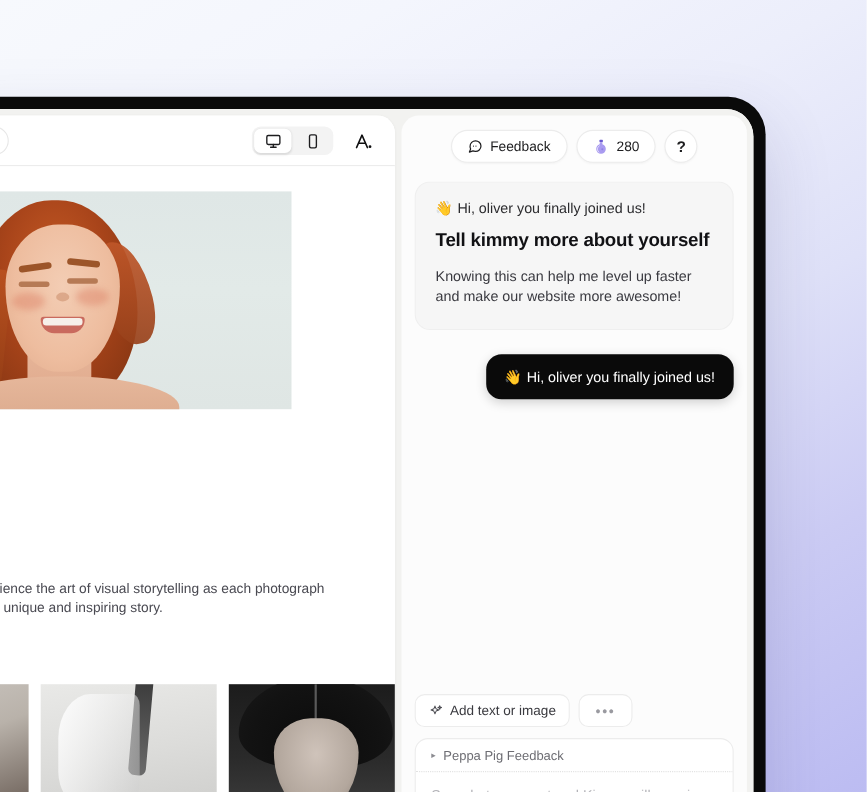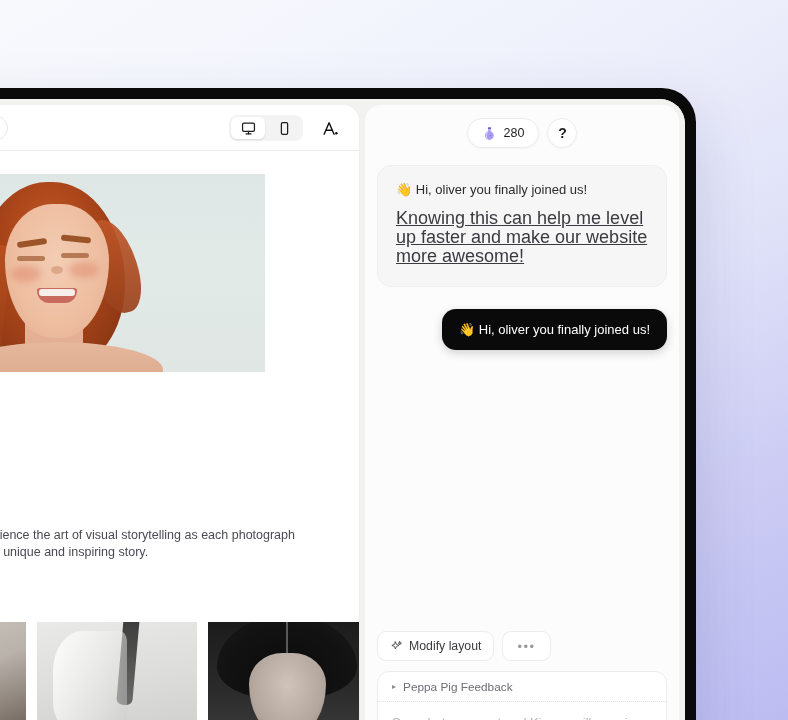--- a/index.html
+++ b/index.html
@@ -301,25 +301,24 @@
     margin-bottom: 12px;
   }
   .bot-title {
     font-size: 17px;
     font-weight: 700;
     color: #111114;
     letter-spacing: -.2px;
     margin-bottom: 12px;
   }
   .bot-body {
-    font-size: 18px;
+    font-size: 13px;
     line-height: 19px;
     color: #3a3a40;
     max-width: 262px;
-    text-decoration: underline;
   }
 
   .user-row { display: flex; justify-content: flex-end; margin-top: 22px; }
   .user-bubble {
     background: #0a0a0a;
     color: #ffffff;
     font-size: 13px;
     border-radius: 14px;
     padding: 13px 17px;
     box-shadow: 0 3px 10px rgba(0,0,0,.18);
@@ -442,20 +441,30 @@
               </div>
             </div>
 
           </div>
         </div>
 
         <div id="chat-panel">
 
           <div id="chat-header">
 
+            <div class="hdr-pill">
+              <span>
+                <svg width="14" height="14" viewBox="0 0 24 24" fill="none" stroke="#1d1d1f" stroke-width="1.9" stroke-linecap="round" stroke-linejoin="round">
+                  <path d="M21 11.5a8.4 8.4 0 0 1-9 8.4 9.6 9.6 0 0 1-3.6-.7L3 21l1.9-4.9A8.3 8.3 0 0 1 4 11.9 8.4 8.4 0 0 1 12.5 3.5 8.4 8.4 0 0 1 21 11.5z"></path>
+                  <circle cx="9.3" cy="11.6" r=".95" fill="#1d1d1f" stroke="none"></circle>
+                  <circle cx="13.2" cy="11.6" r=".95" fill="#1d1d1f" stroke="none"></circle>
+                </svg>
+              </span>
+              <span>Feedback</span>
+            </div>
 
             <div class="hdr-pill">
               <span>
                 <svg width="15" height="15" viewBox="0 0 24 24">
                   <rect x="9.5" y="1.8" width="5" height="3.4" rx="1" fill="#6b5bd0"></rect>
                   <path d="M10.2 5.2h3.6v3.1c3 1 5 3.7 5 6.9a7 7 0 0 1-14 0c0-3.2 2-5.9 5-6.9z" fill="#a99bf0"></path>
                   <path d="M9.2 10.6c-1.6 1.1-2.6 2.9-2.6 4.9a5.4 5.4 0 0 0 2 4.2" fill="none" stroke="#ffffff" stroke-width="1.3" stroke-linecap="round" opacity=".75"></path>
                   <circle cx="13.7" cy="15.6" r="1.5" fill="#7e6cdb" opacity=".55"></circle>
                 </svg>
               </span>
@@ -467,45 +476,46 @@
             </div>
           </div>
 
           <div id="messages">
 
             <div class="bot-card">
               <div class="bot-greet">
                 <span>👋</span>
                 <span>Hi, oliver you finally joined us!</span>
               </div>
+              <div class="bot-title">Tell kimmy more about yourself</div>
               <div class="bot-body">Knowing this can help me level up faster and make our website more awesome!</div>
             </div>
 
             <div class="user-row">
               <div class="user-bubble">
                 <span>👋</span>
                 <span>Hi, oliver you finally joined us!</span>
               </div>
             </div>
 
           </div>
 
           <div id="composer">
 
             <div id="quick-actions">
-
               <div class="qa-btn">
                 <span>
                   <svg width="13" height="13" viewBox="0 0 24 24" fill="none" stroke="#4a4a50" stroke-width="1.7" stroke-linecap="round" stroke-linejoin="round">
                     <path d="M10 3.5 L11.9 8.1 L16.5 10 L11.9 11.9 L10 16.5 L8.1 11.9 L3.5 10 L8.1 8.1 Z"></path>
                     <path d="M18 3 L18.8 5.2 L21 6 L18.8 6.8 L18 9 L17.2 6.8 L15 6 L17.2 5.2 Z"></path>
                   </svg>
                 </span>
-                <span>Modify layout</span>
-              </div>
+                <span>Add text or image</span>
+              </div>
+
 
               <div class="qa-btn more">
                 <span>•••</span>
               </div>
             </div>
 
             <div id="input-card">
 
               <div id="context-row">
                 <span class="caret">▸</span>

